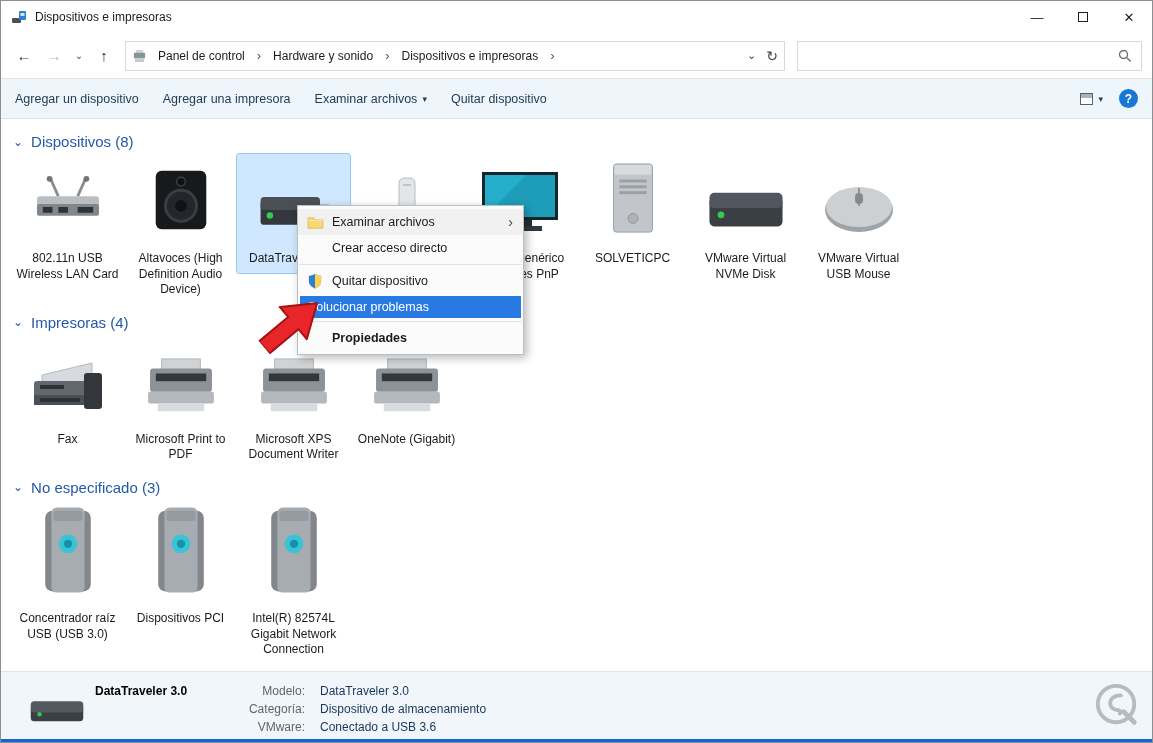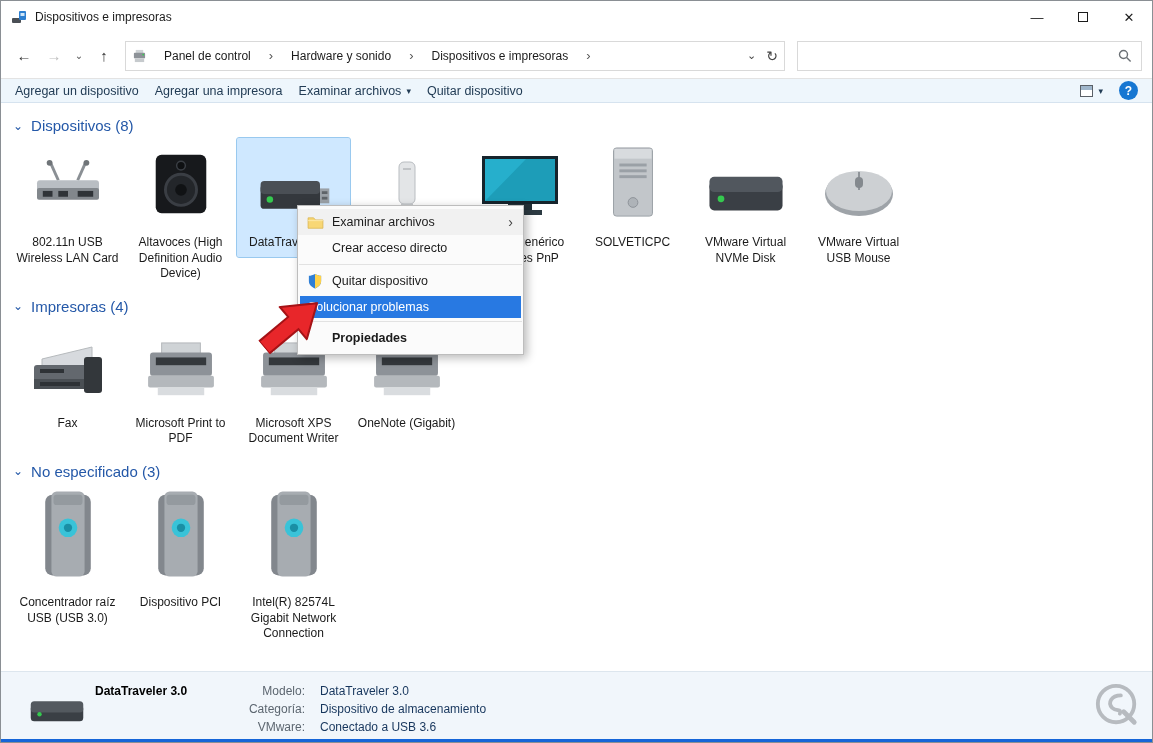--- a/index.html
+++ b/index.html
@@ -15,29 +15,29 @@
   .titlebar { height:32px; display:flex; align-items:center; padding-left:10px; gap:8px; background:#fff; }
   .titlebar .title { font-size:12px; }
   .win-controls { margin-left:auto; display:flex; height:32px; }
   .win-btn { width:46px; height:32px; display:flex; align-items:center; justify-content:center; font-size:13px; color:#1b1b1b; cursor:default; }
   .max-box { width:10px; height:10px; border:1px solid #1b1b1b; display:inline-block; }
   
   .navbar { height:46px; display:flex; align-items:center; padding:0 10px; gap:4px; border-bottom:1px solid #e3e3e3; background:#fff; }
   .nav-btn { width:26px; height:28px; display:flex; align-items:center; justify-content:center; font-size:15px; color:#333; }
   .nav-btn.small { width:16px; font-size:10px; color:#555; }
   .nav-btn.disabled { color:#bdbdbd; }
-  .addrfield { flex:1; height:30px; border:1px solid #d9d9d9; display:flex; align-items:center; padding:0 6px; gap:12px; margin-left:4px; background:#fff; }
+  .addrfield { flex:1; height:30px; border:1px solid #d9d9d9; display:flex; align-items:center; padding:0 6px; gap:6px; margin-left:4px; background:#fff; }
   .crumb { padding:3px 5px; white-space:nowrap; }
   .crumb-sep { color:#555; font-size:13px; padding:0 1px; }
   .addr-right { margin-left:auto; display:flex; align-items:center; gap:10px; color:#444; }
   .searchfield { width:345px; height:30px; border:1px solid #d9d9d9; margin-left:8px; display:flex; align-items:center; background:#fff; }
   .searchfield input { flex:1; border:none; outline:none; padding:0 8px; font:inherit; height:100%; }
   .search-icon { padding:0 9px; display:flex; align-items:center; }
   
-  .commandbar { height:24px; background:#eef6fc; border-bottom:1px solid #d6e3ef; display:flex; align-items:center; padding:0 14px; gap:16px; color:#223c55; font-size:12.5px; }
+  .commandbar { height:40px; background:#eef6fc; border-bottom:1px solid #d6e3ef; display:flex; align-items:center; padding:0 14px; gap:24px; color:#223c55; font-size:12.5px; }
   .cmd-item { display:flex; align-items:center; gap:5px; white-space:nowrap; }
   .cmd-caret { font-size:9px; color:#223c55; }
   .cmd-right { margin-left:auto; display:flex; align-items:center; gap:16px; }
   .view-btn { display:flex; align-items:center; gap:5px; }
   .view-sq { width:13px; height:12px; border:1px solid #5a6067; background:#fff; display:inline-block; position:relative; }
   .view-sq::after { content:""; position:absolute; left:0; top:0; width:100%; height:4px; background:#9fb6cb; }
   .help-btn { width:19px; height:19px; border-radius:50%; background:#1777d2; color:#fff; font-weight:bold; font-size:12px; display:flex; align-items:center; justify-content:center; }
   
   .content { padding:4px 0 0 10px; }
   .section-header { display:flex; align-items:center; gap:8px; color:#2458a8; font-size:15px; margin:10px 0 4px 2px; }
@@ -346,21 +346,21 @@
     <div class="tile">
       <span class="tile-icon" style="height:96px">
         <svg width="58" height="92" viewBox="0 0 56 88">
             <rect x="6" y="6" width="44" height="78" rx="7" fill="#82878d"></rect>
             <rect x="12" y="3" width="32" height="82" rx="5" fill="#a7acb1"></rect>
             <rect x="14" y="6" width="28" height="10" rx="3" fill="#949a9f"></rect>
             <circle cx="28" cy="38" r="9" fill="#39c3d8"></circle>
             <circle cx="28" cy="38" r="4" fill="#1a8fa5"></circle>
           </svg>
       </span>
-      <span class="tile-label">Dispositivo PCI</span>
+      <span class="tile-label">Dispositivos PCI</span>
     </div>
 
     <div class="tile">
       <span class="tile-icon" style="height:96px">
         <svg width="58" height="92" viewBox="0 0 56 88">
             <rect x="6" y="6" width="44" height="78" rx="7" fill="#82878d"></rect>
             <rect x="12" y="3" width="32" height="82" rx="5" fill="#a7acb1"></rect>
             <rect x="14" y="6" width="28" height="10" rx="3" fill="#949a9f"></rect>
             <circle cx="28" cy="38" r="9" fill="#39c3d8"></circle>
             <circle cx="28" cy="38" r="4" fill="#1a8fa5"></circle>

